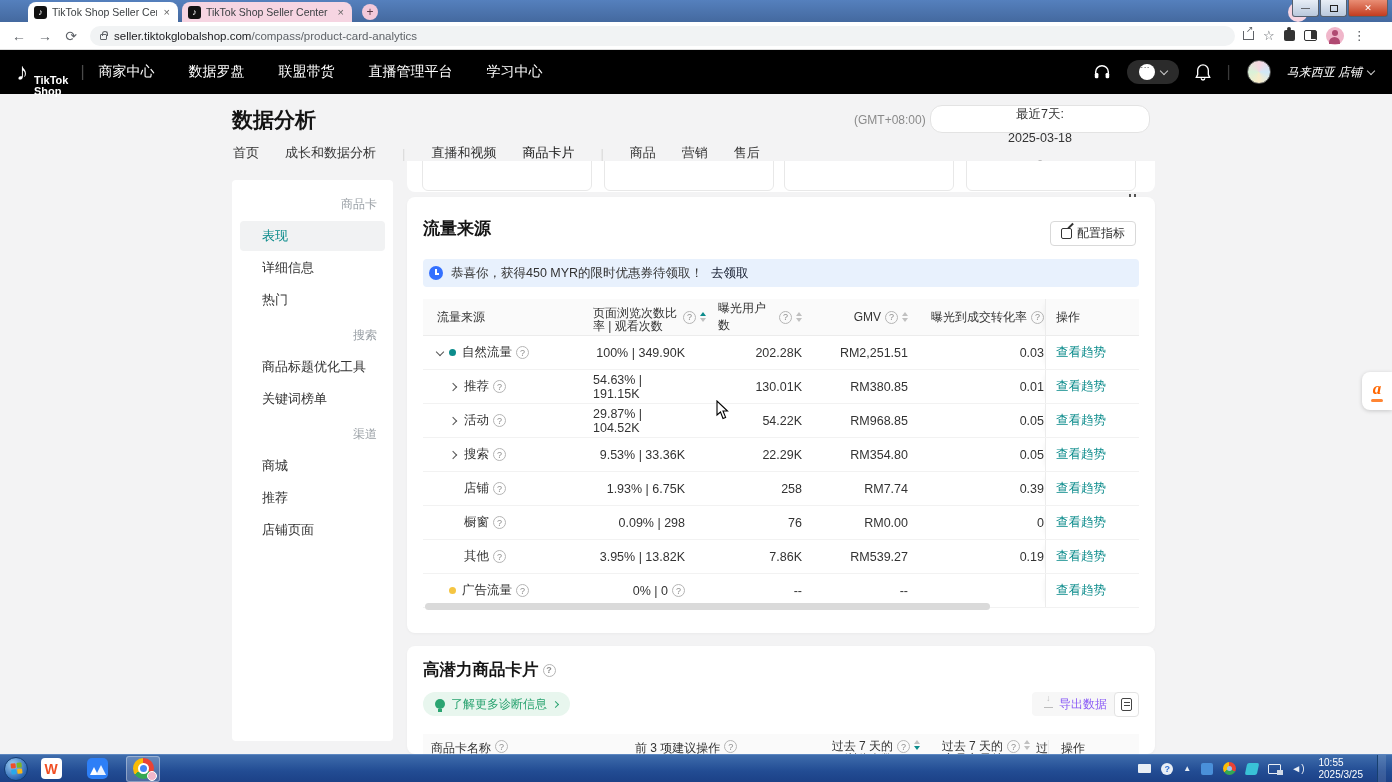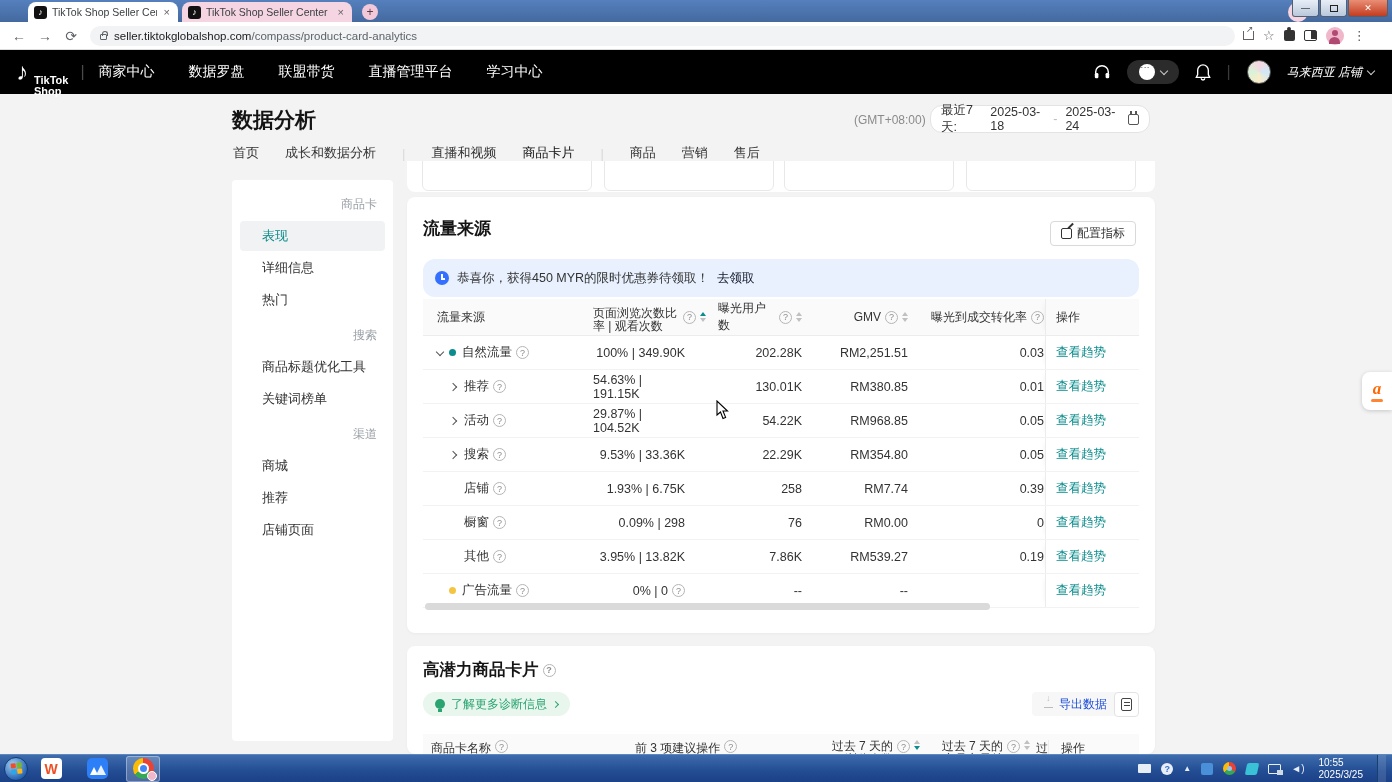--- a/index.html
+++ b/index.html
@@ -56,21 +56,21 @@
   .bubble { width:16px; height:16px; background:#fff; border-radius:50%; position:relative; }
   .bubble::before { content:"···"; position:absolute; left:2px; top:-1px; font-size:8px; color:#2b2b2b; letter-spacing:0.5px; }
   .wchv { width:6px; height:6px; border-right:1.4px solid #ccc; border-bottom:1.4px solid #ccc; transform:rotate(45deg); margin-top:-2px; }
   .vdiv { color:#3a3a3a; }
   .store-avatar { width:24px; height:24px; border-radius:50%; background:conic-gradient(#f7d6e0,#cfe8f7,#f9ecc8,#d9f2d9,#f7d6e0); border:1px solid #555; }
   .store-name { font-size:12px; display:flex; align-items:center; gap:6px;font-style:italic; }
 
   
   .pagetitle { position:absolute; left:232px; top:106px; font-size:21px; font-weight:bold; color:#141414; }
   .tzone { position:absolute; left:854px; top:113px; font-size:12px; color:#8a8a8a; }
-  .datepill { position:absolute; left:930px; top:105px; width:220px; height:28px; background:#fff; border:1px solid #e3e3e3; border-radius:12px; display:flex; align-items:center; padding:0 10px; gap:8px; font-size:12.5px; color:#333; }
+  .datepill { position:absolute; left:930px; top:105px; width:220px; height:28px; background:#fff; border:1px solid #e3e3e3; border-radius:12px; display:flex; align-items:center; padding:0 10px; gap:8px; font-size:12.5px; color:#333;flex-direction:column; }
   .cal-ic { margin-left:auto; width:12px; height:11px; border:1.4px solid #555; border-radius:2px; position:relative; }
   .cal-ic::before { content:""; position:absolute; left:1px; top:-4px; width:2px; height:3px; background:#555; box-shadow:5px 0 0 #555; }
 
   .pagetabs { position:absolute; left:233px; top:144px; display:flex; align-items:center; gap:26px; font-size:13px; color:#333; }
   .ptab { padding-bottom:8px; position:relative; cursor:pointer; }
   .ptab.active { color:#111; }
   .ptab.active::after { content:""; position:absolute; left:6px; right:6px; bottom:0; height:3px; background:#0c8c8c; border-radius:2px; }
   .ptab-div { color:#d9d9d9; padding-bottom:8px; }
 
   
@@ -82,21 +82,21 @@
   
   .partialcard { position:absolute; left:407px; top:161px; width:748px; height:31px; background:#fff; border-radius:0 0 8px 8px; overflow:hidden; }
   .pbox { position:absolute; top:-16px; height:46px; border:1px solid #e8e8e8; border-radius:6px; }
 
   .card { position:absolute; left:407px; background:#fff; border-radius:8px; box-shadow:0 1px 3px rgba(0,0,0,0.04); }
   .traffic { top:197px; width:748px; height:436px; }
   .card-title { position:absolute; left:16px; font-size:17px; font-weight:bold; color:#141414; }
   .cfg-btn { position:absolute; right:19px; top:24px; height:25px; border:1px solid #d9d9d9; border-radius:4px; background:#fff; display:flex; align-items:center; gap:5px; padding:0 10px; font-size:12px; color:#333; cursor:pointer; }
   .edit-ic { width:11px; height:11px; border:1.4px solid #333; border-radius:2px; position:relative; }
   .edit-ic::before { content:""; position:absolute; right:-3px; top:-4px; width:7px; height:1.6px; background:#333; transform:rotate(-45deg); }
-  .banner { position:absolute; left:16px; top:62px; width:716px; height:38px; background:#e8f1fd; border-radius:12px; display:flex; align-items:center; padding:0 12px; gap:8px; font-size:12.5px; color:#333; }
+  .banner { position:absolute; left:16px; top:62px; width:716px; height:28px; background:#e8f1fd; border-radius:4px; display:flex; align-items:center; padding:0 6px; gap:8px; font-size:12.5px; color:#333; }
   .clock-ic { width:14px; height:14px; border-radius:50%; background:#3370ff; position:relative; flex:0 0 auto; }
   .clock-ic::before { content:""; position:absolute; left:6px; top:3px; width:1.5px; height:5px; background:#fff; }
   .clock-ic::after { content:""; position:absolute; left:6px; top:7px; width:4px; height:1.5px; background:#fff; }
   .tlink { color:#0f172a; cursor:pointer; }
 
   
   .ttable { position:absolute; left:16px; top:102px; width:716px; font-size:12.5px; }
   .trow { display:flex; align-items:stretch; height:34px; border-bottom:1px solid #f2f2f2; background:#fff; }
   .thead { display:flex; height:37px; background:#fafafa; font-size:12px; color:#333; border-bottom:1px solid #ececec; }
   .cell { display:flex; align-items:center; }
@@ -125,21 +125,21 @@
   .alink { color:#0c8c8c; cursor:pointer; }
   .hscroll { position:absolute; left:18px; top:406px; width:565px; height:7px; background:#dadada; border-radius:4px; }
 
   
   .potential { top:646px; width:748px; height:108px; overflow:hidden; }
   .pt-title-row { position:absolute; left:16px; top:13px; display:flex; align-items:center; font-size:16.5px; font-weight:bold; color:#141414; }
   .diag-pill { position:absolute; left:16px; top:46px; height:24px; background:#e8f6ee; border-radius:13px; display:flex; align-items:center; gap:6px; padding:0 12px; font-size:12px; color:#2ba471; cursor:pointer; }
   .bulb { width:10px; height:10px; border-radius:50%; background:#2ba471; position:relative; }
   .bulb::after { content:""; position:absolute; left:3px; top:10px; width:4px; height:3px; background:#2ba471; }
   .pill-arrow { width:5px; height:5px; border-right:1.4px solid #2ba471; border-bottom:1.4px solid #2ba471; transform:rotate(-45deg); }
-  .export-btn { position:absolute; left:625px; top:46px; height:24px; background:#f7f7f7; border-radius:4px; display:flex; align-items:center; gap:6px; padding:0 12px; font-size:12px; color:#1d4ed8; }
+  .export-btn { position:absolute; left:625px; top:46px; height:24px; background:#f7f7f7; border-radius:4px; display:flex; align-items:center; gap:6px; padding:0 12px; font-size:12px; color:#8b5cf6; }
   .dl-ic { width:9px; height:8px; border-bottom:1.4px solid #bcbcbc; position:relative; }
   .dl-ic::before { content:"↓"; position:absolute; left:2px; top:-7px; font-size:9px; color:#bcbcbc; }
   .doc-btn { position:absolute; left:707px; top:46px; width:25px; height:25px; border:1px solid #e3e3e3; border-radius:4px; display:flex; align-items:center; justify-content:center; background:#fff; }
   .doc-ic { width:11px; height:13px; border:1.4px solid #444; border-radius:2px; position:relative; }
   .doc-ic::before { content:""; position:absolute; left:1.5px; top:3px; width:6px; height:1.3px; background:#444; box-shadow:0 3px 0 #444; }
   .pt-head { position:absolute; left:16px; top:88px; width:716px; display:flex; background:#fafafa; font-size:12px; color:#333; height:40px; padding-top:6px; }
   .pc { display:flex; align-items:flex-start; }
   .pc1 { width:212px; padding-left:8px; }
   .pc2 { width:195px; }
   .pc3 { width:90px; justify-content:flex-end; text-align:right; }

